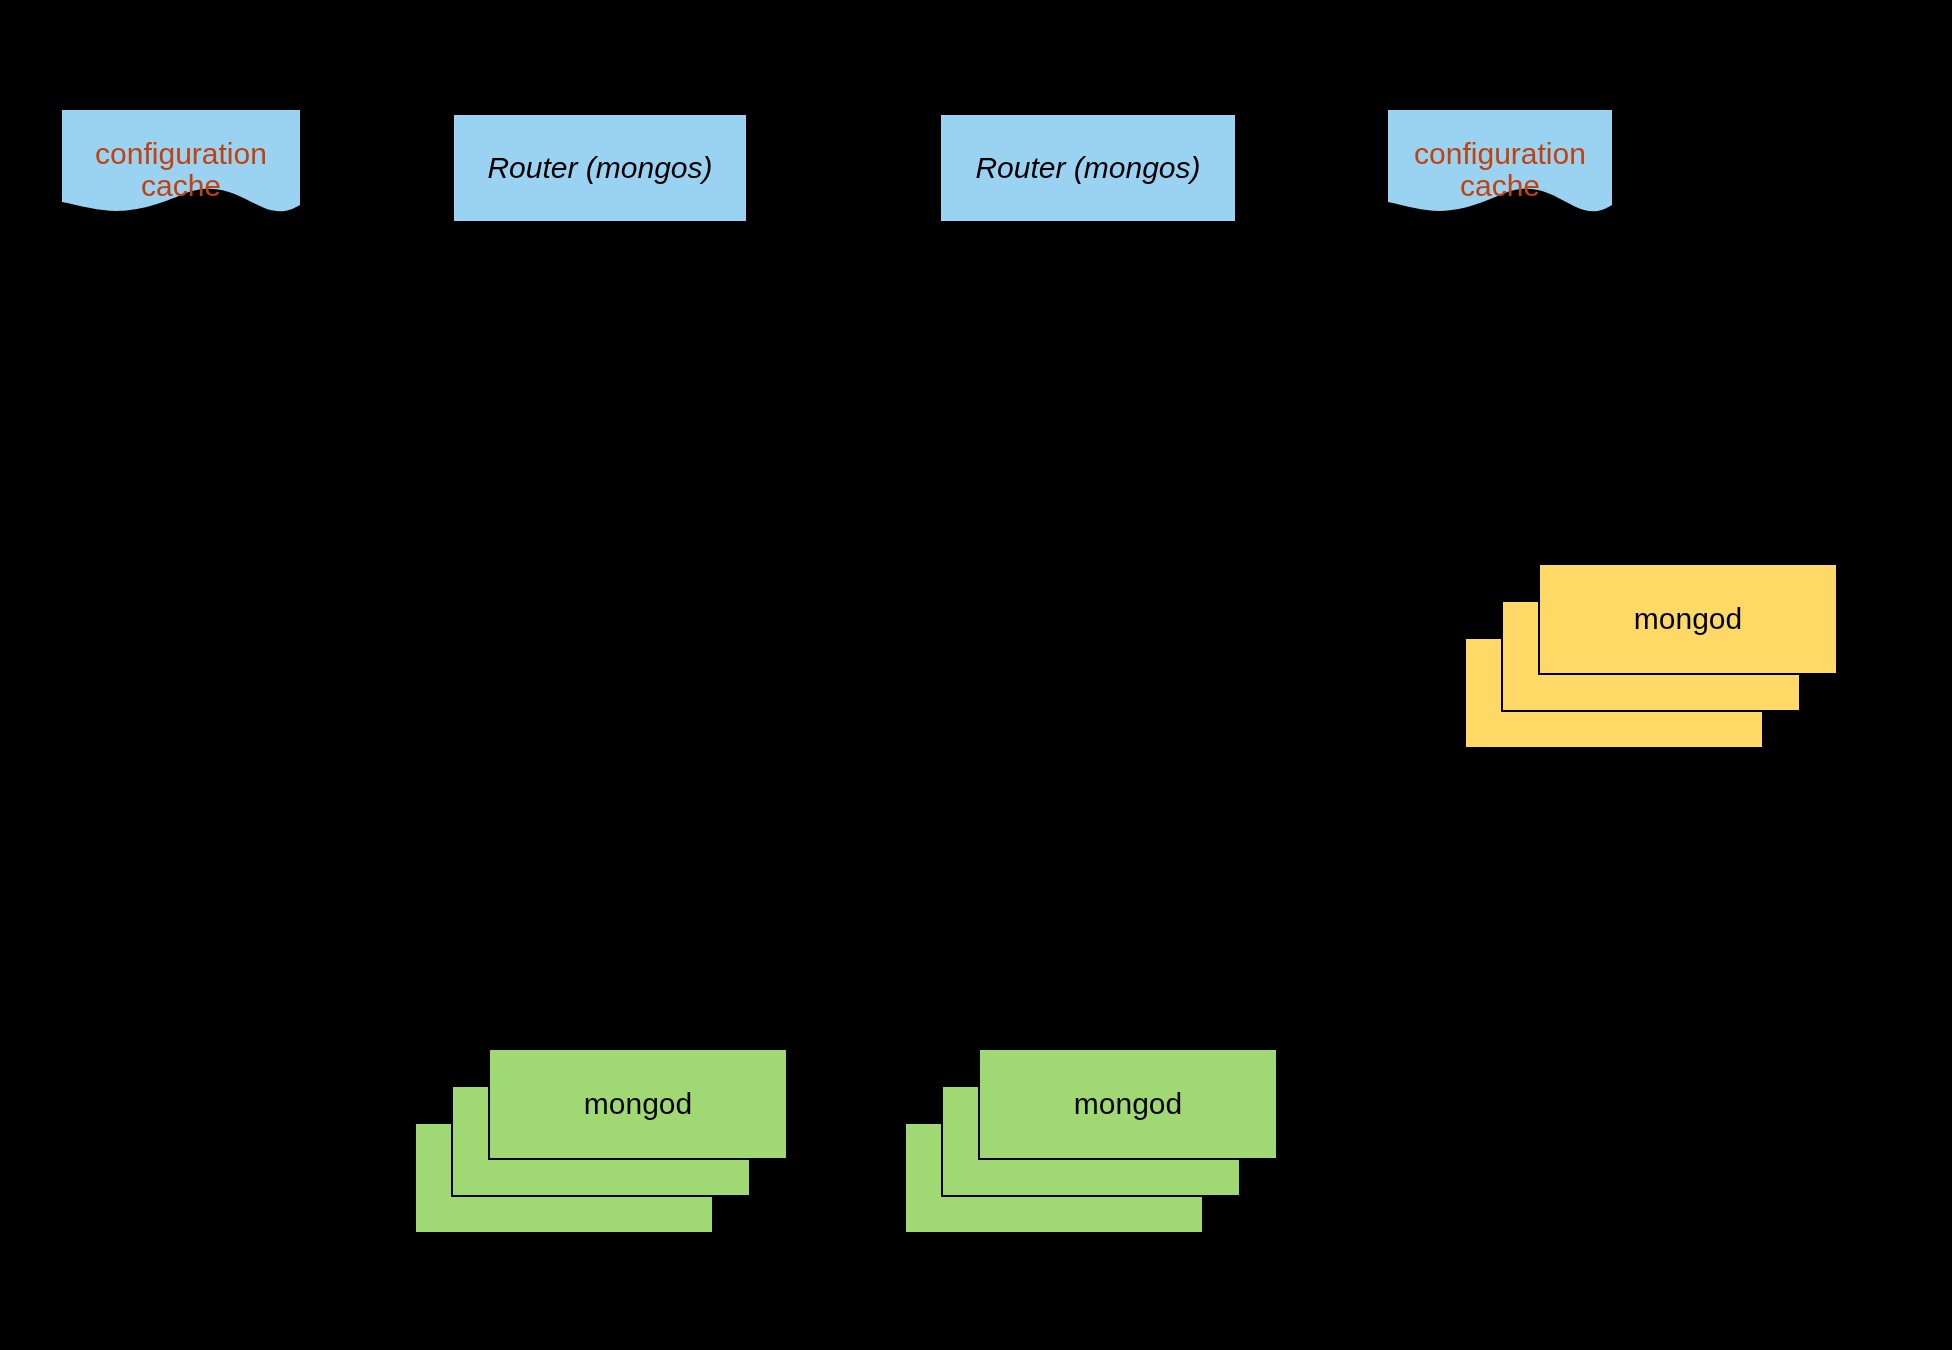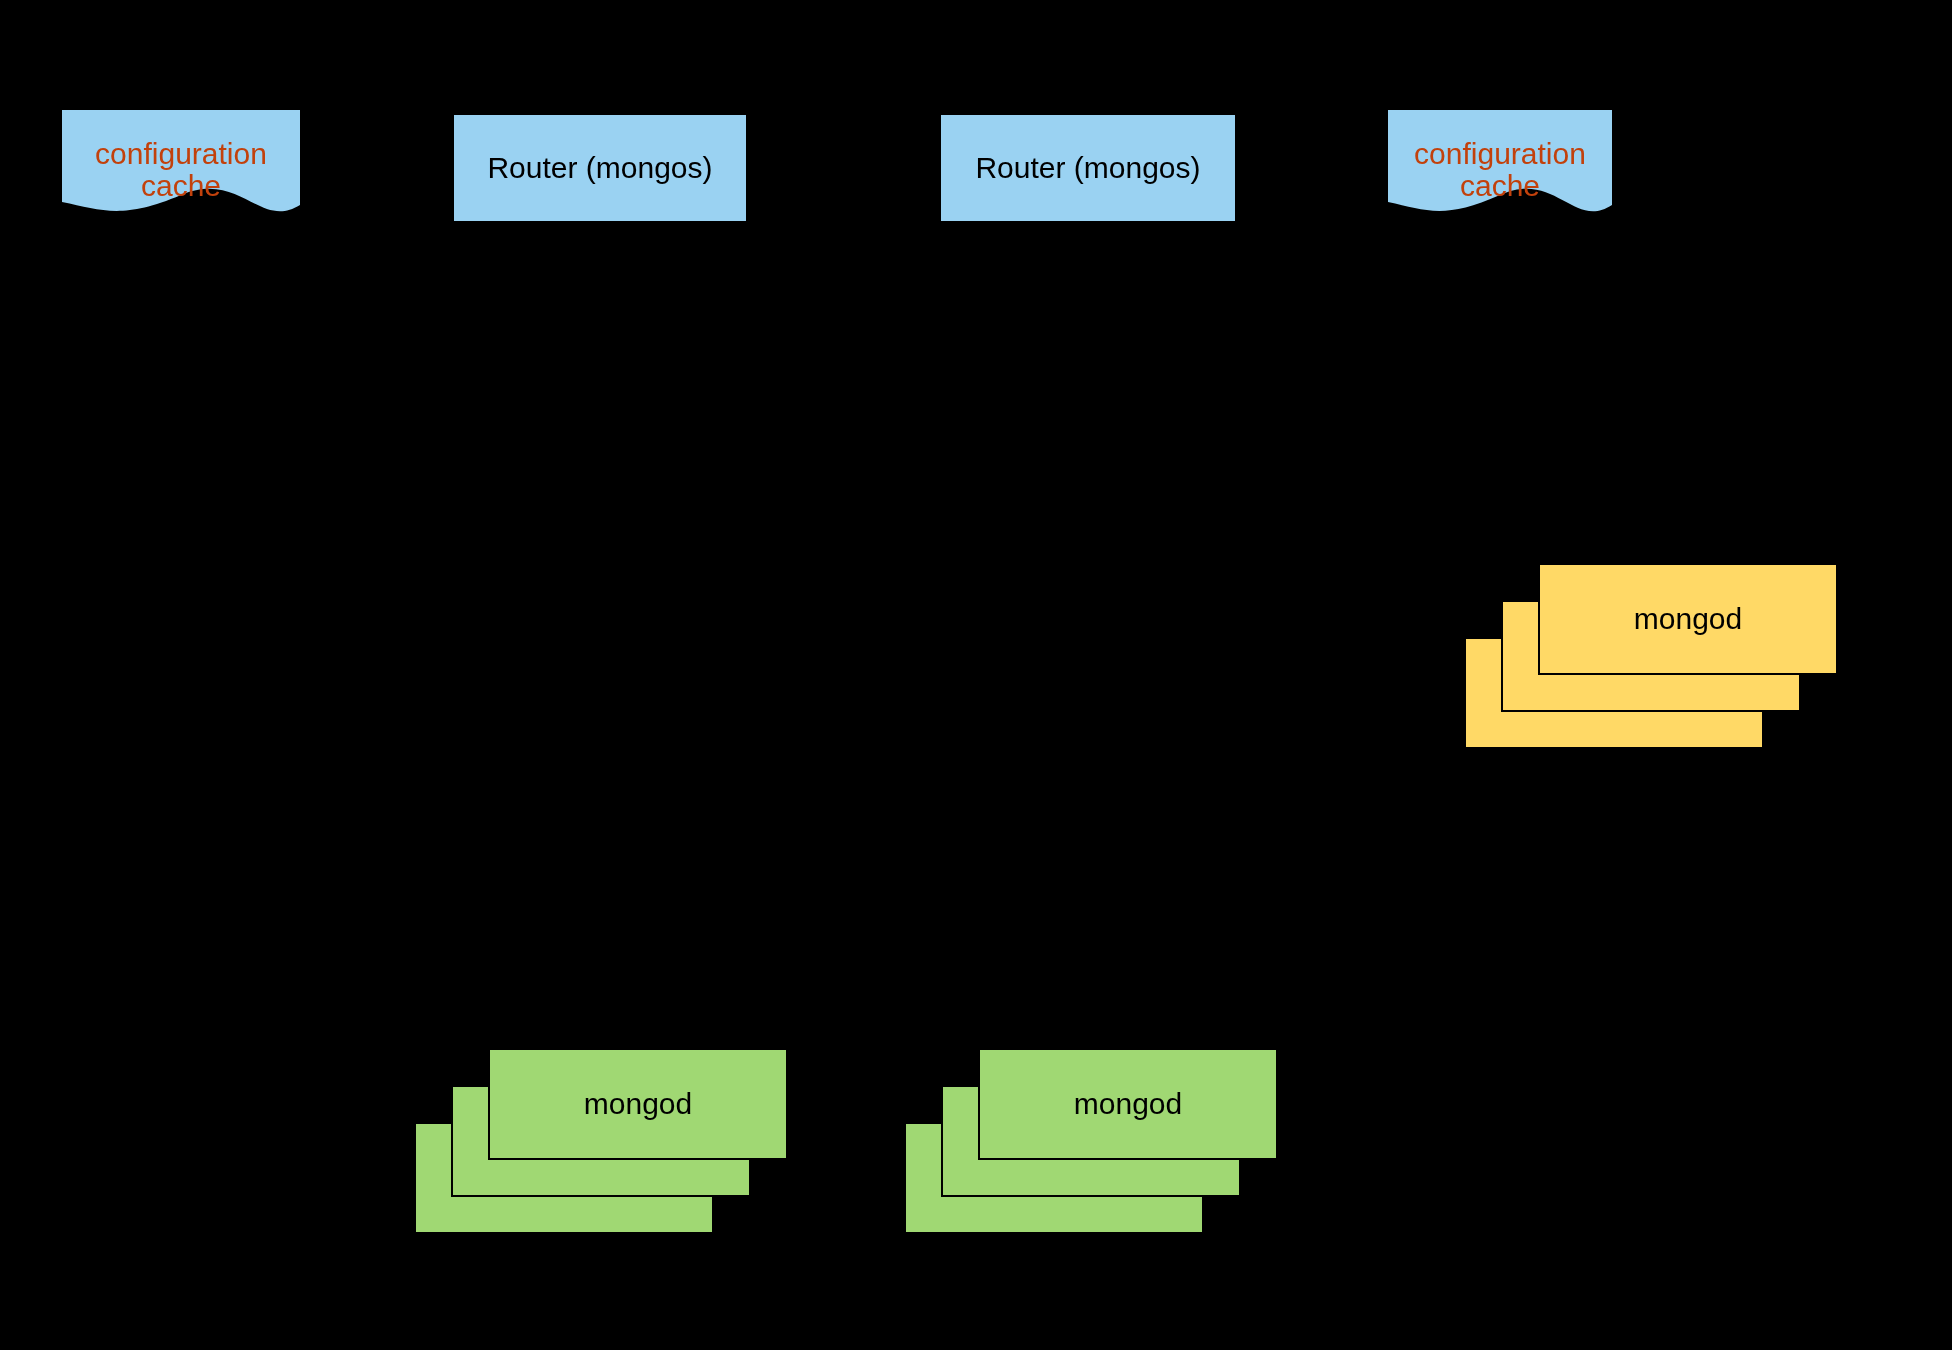--- a/index.html
+++ b/index.html
@@ -31,20 +31,21 @@
     align-items: center;
     justify-content: center;
     border: 2px solid #000000;
   }
   .rect-node .node-label {
     font-size: 30px;
     line-height: 1.25;
     color: #000000;
     text-align: left;
     white-space: nowrap;
+    font-style: italic;
   }
 
   
   .doc-node {
     position: absolute;
   }
   .doc-node svg {
     position: absolute;
     left: 0;
     top: 0;

